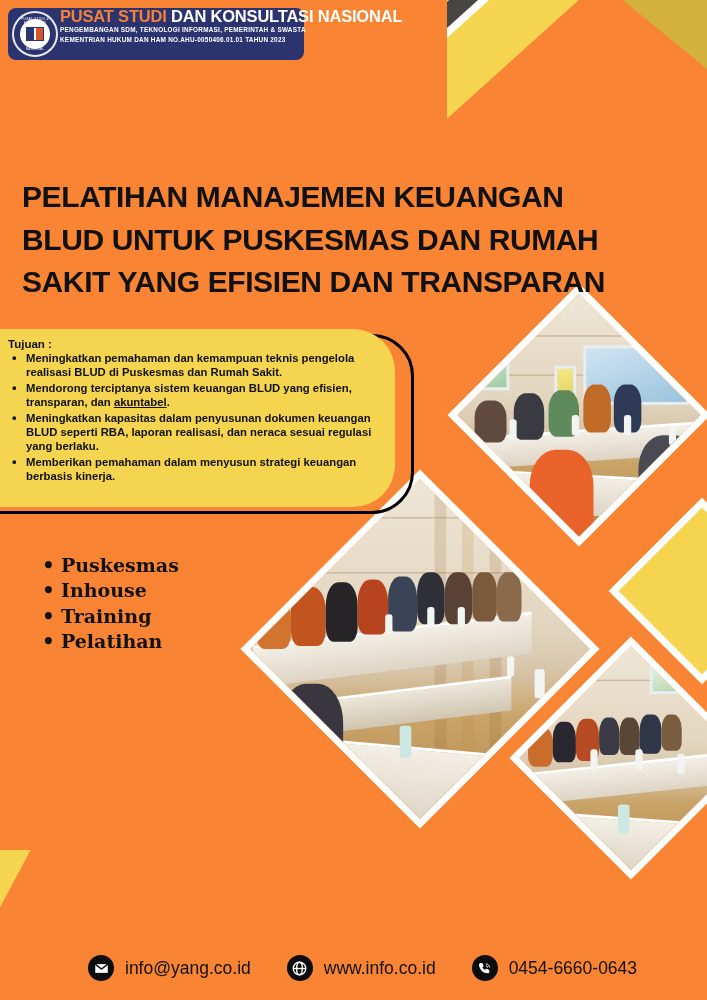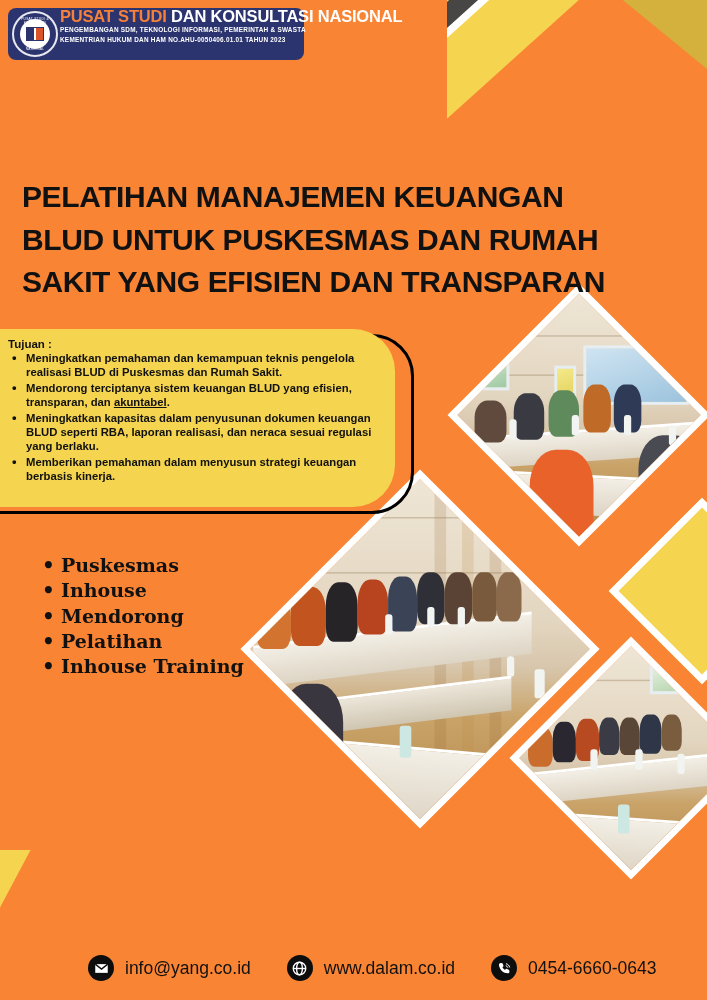--- a/index.html
+++ b/index.html
@@ -373,23 +373,22 @@
       <li><span>Mendorong terciptanya sistem keuangan BLUD yang efisien, transparan, dan </span><u>akuntabel</u>.</li>
       <li>Meningkatkan kapasitas dalam penyusunan dokumen keuangan BLUD seperti RBA, laporan realisasi, dan neraca sesuai regulasi yang berlaku.</li>
       <li>Memberikan pemahaman dalam menyusun strategi keuangan berbasis kinerja.</li>
     </ul>
   </div>
 
   <div class="menyediakan">
     <ul>
       <li>Puskesmas</li>
       <li>Inhouse</li>
-      <li>Mendorong</li>
+      <li>Training</li>
       <li>Pelatihan</li>
-      <li>Inhouse Training</li>
     </ul>
   </div>
 
   <div class="footer">
     <div class="contacts">
 
       <div class="contact">
         <span class="ci">
           <svg viewBox="0 0 24 24">
               <path d="M2 5h20v14H2z" fill="#fff"></path>
@@ -400,21 +399,21 @@
       </div>
 
       <div class="contact">
         <span class="ci">
           <svg viewBox="0 0 24 24">
               <circle cx="12" cy="12" r="10" fill="none" stroke="#fff" stroke-width="2.2"></circle>
               <ellipse cx="12" cy="12" rx="4.6" ry="10" fill="none" stroke="#fff" stroke-width="2.2"></ellipse>
               <path d="M2 12h20" stroke="#fff" stroke-width="2.2"></path>
             </svg>
         </span>
-        <span class="ctext">www.dalam.co.id</span>
+        <span class="ctext">www.info.co.id</span>
       </div>
 
       <div class="contact">
         <span class="ci">
           <svg viewBox="0 0 24 24">
               <path d="M7 3c1.2 0 2 .7 2.4 1.8l.8 2.2c.3.9.1 1.6-.6 2.1l-1 .8c.9 1.9 2.4 3.4 4.3 4.3l.8-1c.5-.7 1.2-.9 2.1-.6l2.2.8c1.1.4 1.8 1.2 1.8 2.4v1.6c0 1.3-1 2.3-2.3 2.3C9.6 19.7 4.3 14.4 3.1 6.5 3.1 4.2 4.4 3 6 3z" fill="#fff"></path>
               <path d="M15 4.5c2.6.6 4.6 2.6 5.2 5.2" fill="none" stroke="#fff" stroke-width="1.6" stroke-linecap="round"></path>
               <path d="M14.6 7.6c1.2.4 2.1 1.3 2.5 2.5" fill="none" stroke="#fff" stroke-width="1.6" stroke-linecap="round"></path>
             </svg>
         </span>

